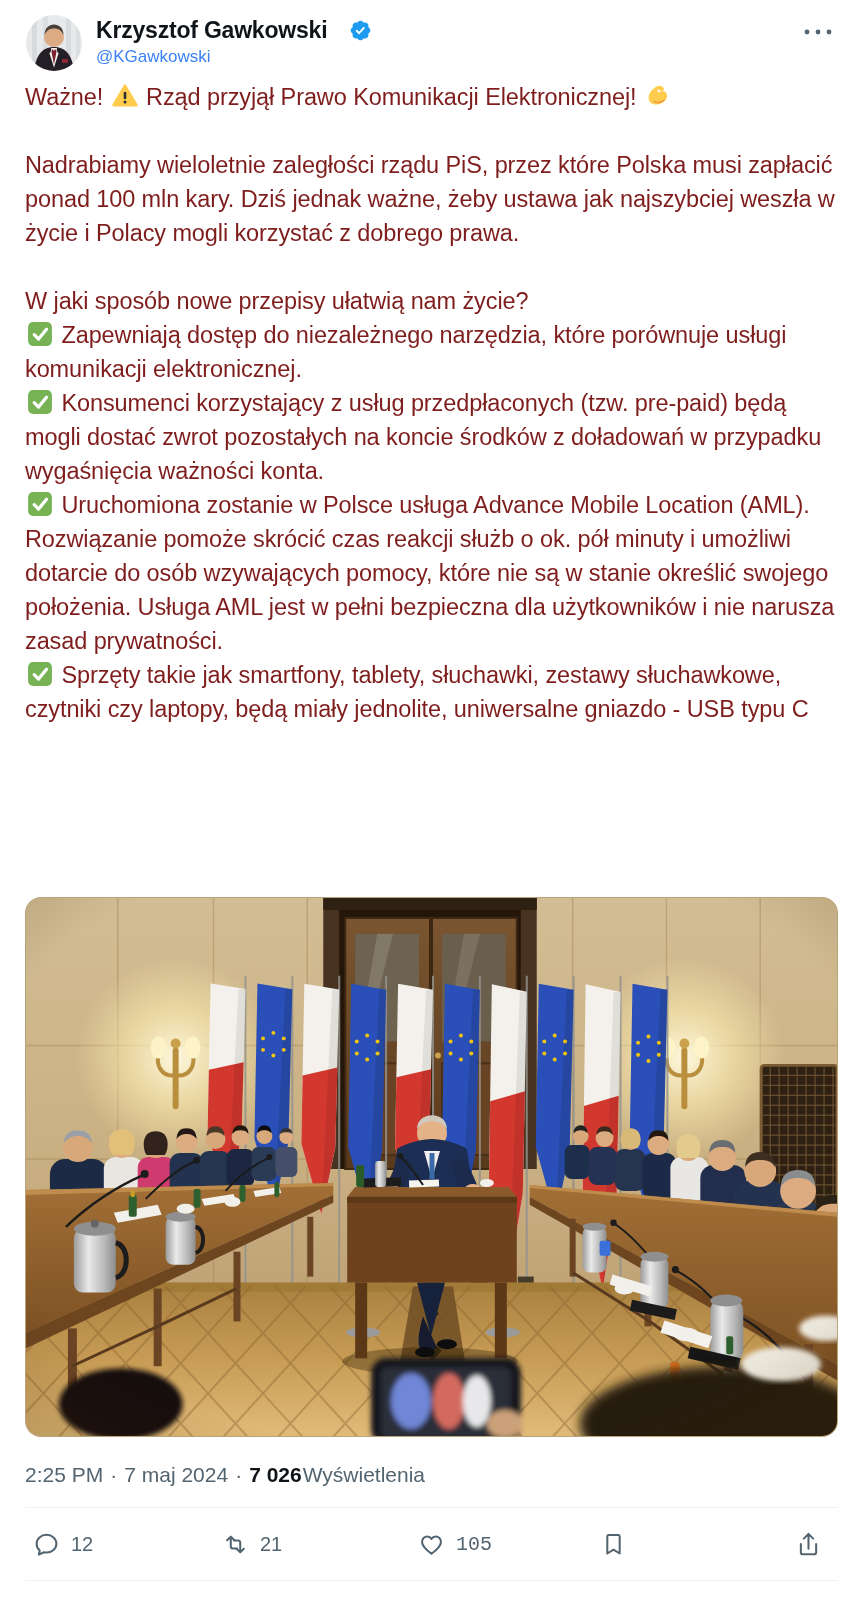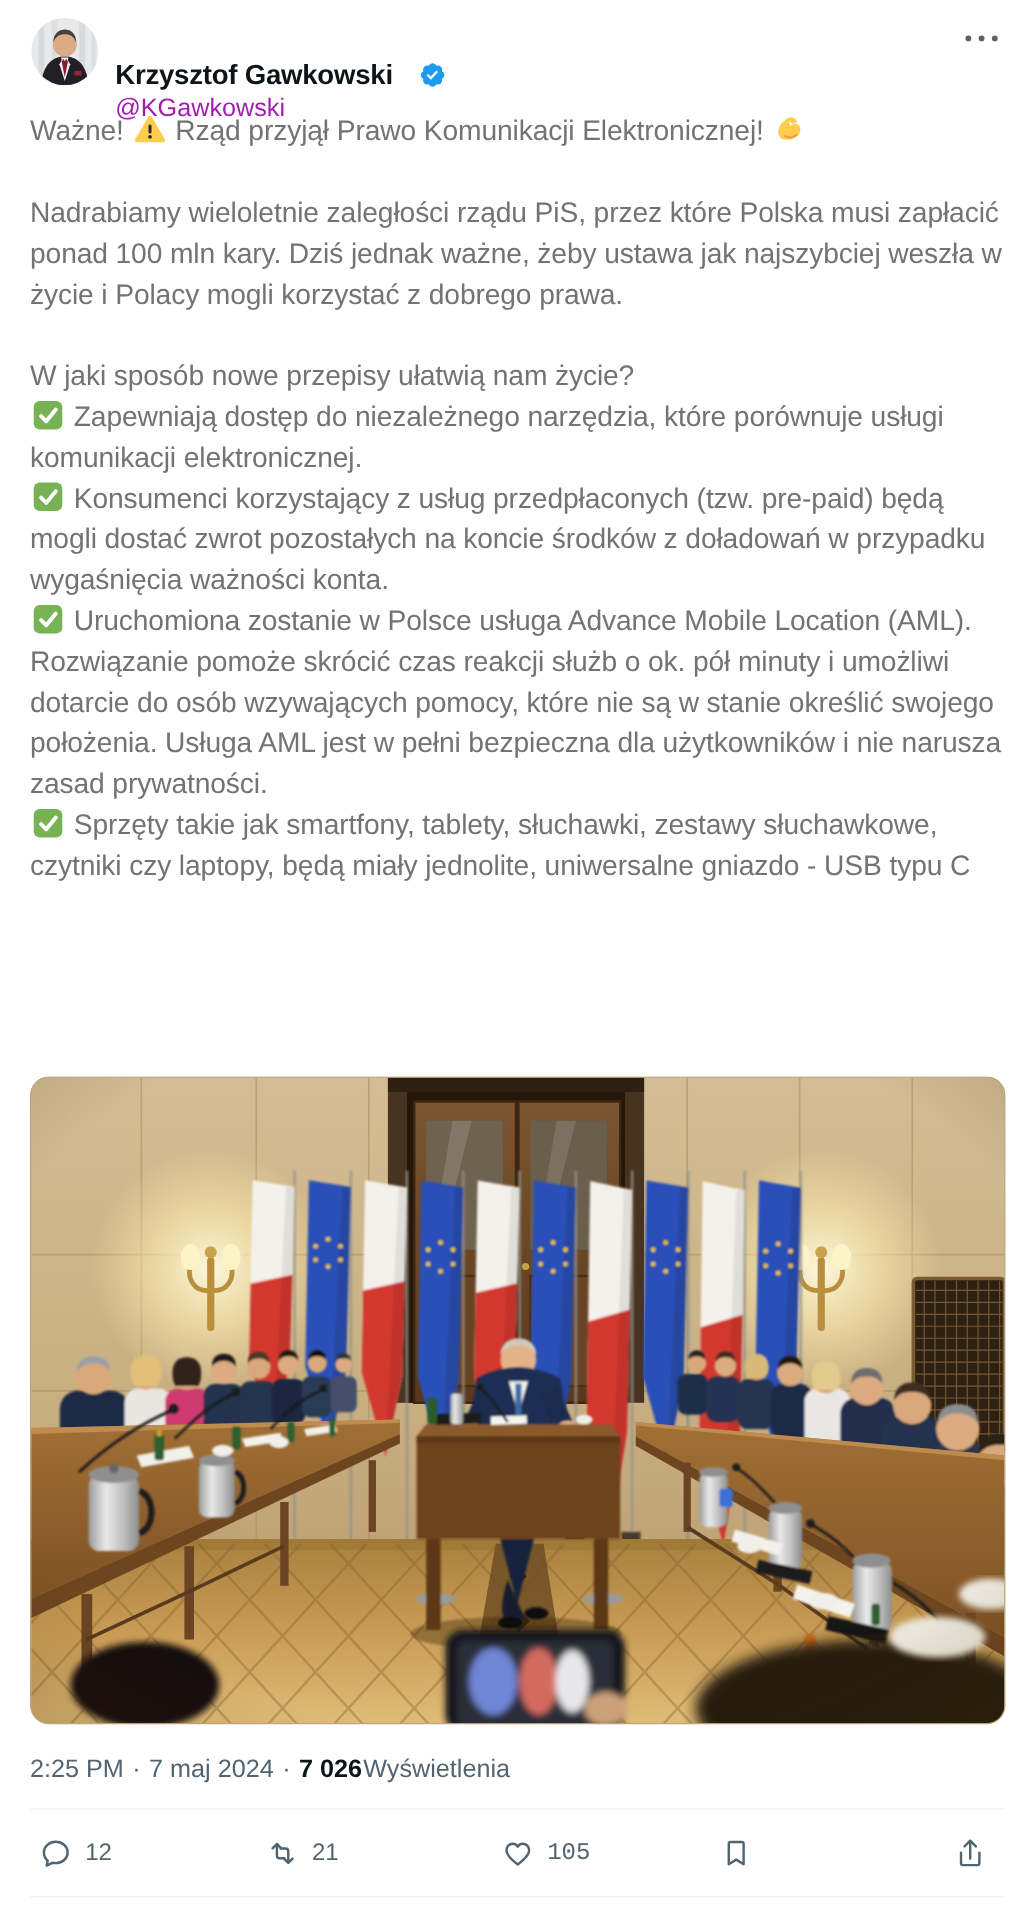--- a/index.html
+++ b/index.html
@@ -4,28 +4,28 @@
 <style>
   html,body{margin:0;padding:0;background:#ffffff;}
   *{box-sizing:border-box;}
   body{font-family:"Liberation Sans","DejaVu Sans",sans-serif;color:#0f1419;}
   .page{position:relative;width:863px;height:1600px;background:#fff;overflow:hidden;}
 
   
   .avatar{position:absolute;left:26px;top:15px;width:56px;height:56px;border-radius:50%;overflow:hidden;cursor:pointer;}
   .avatar svg{display:block;width:100%;height:100%;}
   .author{position:absolute;left:96px;top:17px;}
-  .name-row{display:flex;align-items:center;gap:22px;margin-top:32px;}
+  .name-row{display:flex;align-items:center;gap:22px;}
   .name{font-size:23px;font-weight:700;letter-spacing:-.2px;color:#0f1419;cursor:pointer;}
   .badge{width:23px;height:23px;display:inline-block;}
-  .handle{font-size:21px;color:#a21caf;margin-top:3px;}
+  .handle{font-size:17px;color:#3b82f6;margin-top:3px;}
   .more-btn{position:absolute;right:28px;top:20px;width:34px;height:24px;display:flex;align-items:center;justify-content:center;cursor:pointer;border-radius:17px;}
 
   
-  .tweet-text{position:absolute;left:25px;top:92px;width:813px;font-size:23.5px;line-height:34px;letter-spacing:-.1px;color:#737373;}
+  .tweet-text{position:absolute;left:25px;top:80px;width:813px;font-size:23.5px;line-height:34px;letter-spacing:-.1px;color:#7f1d1d;}
   .tblock{margin:0;}
   .tblock.spaced{margin-top:34px;}
   .emj{display:inline-block;width:26px;height:26px;vertical-align:-4px;margin:0 2px;}
   .emj svg{display:block;width:100%;height:100%;}
 
   
   .photo{position:absolute;left:25px;top:897px;width:813px;height:540px;border-radius:16px;overflow:hidden;border:1px solid rgba(0,0,0,.08);cursor:pointer;background:#c9b285;}
   .photo svg{display:block;width:100%;height:100%;}
 
   

